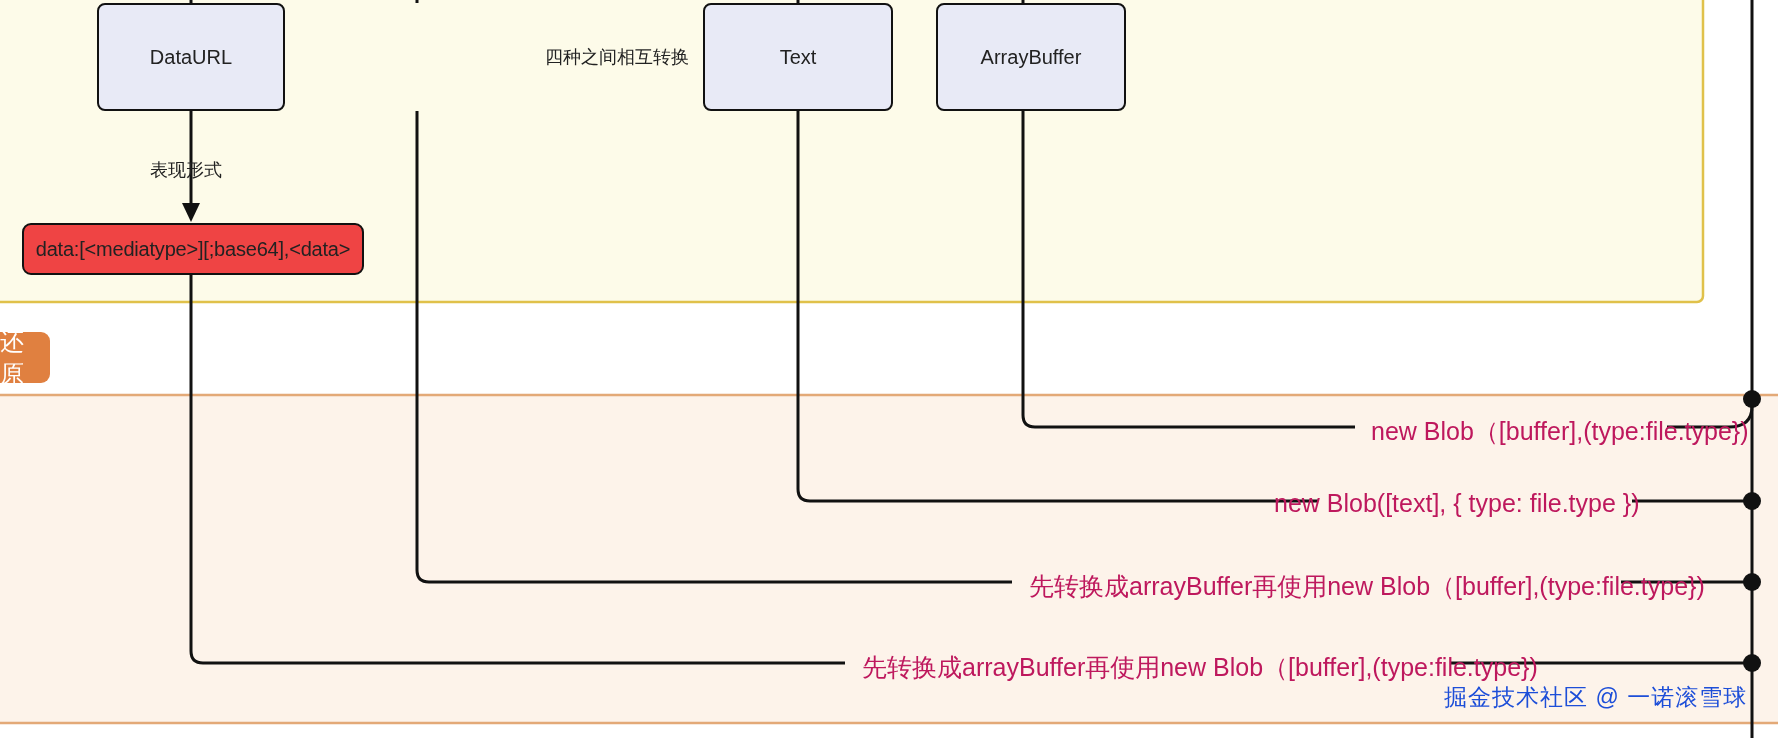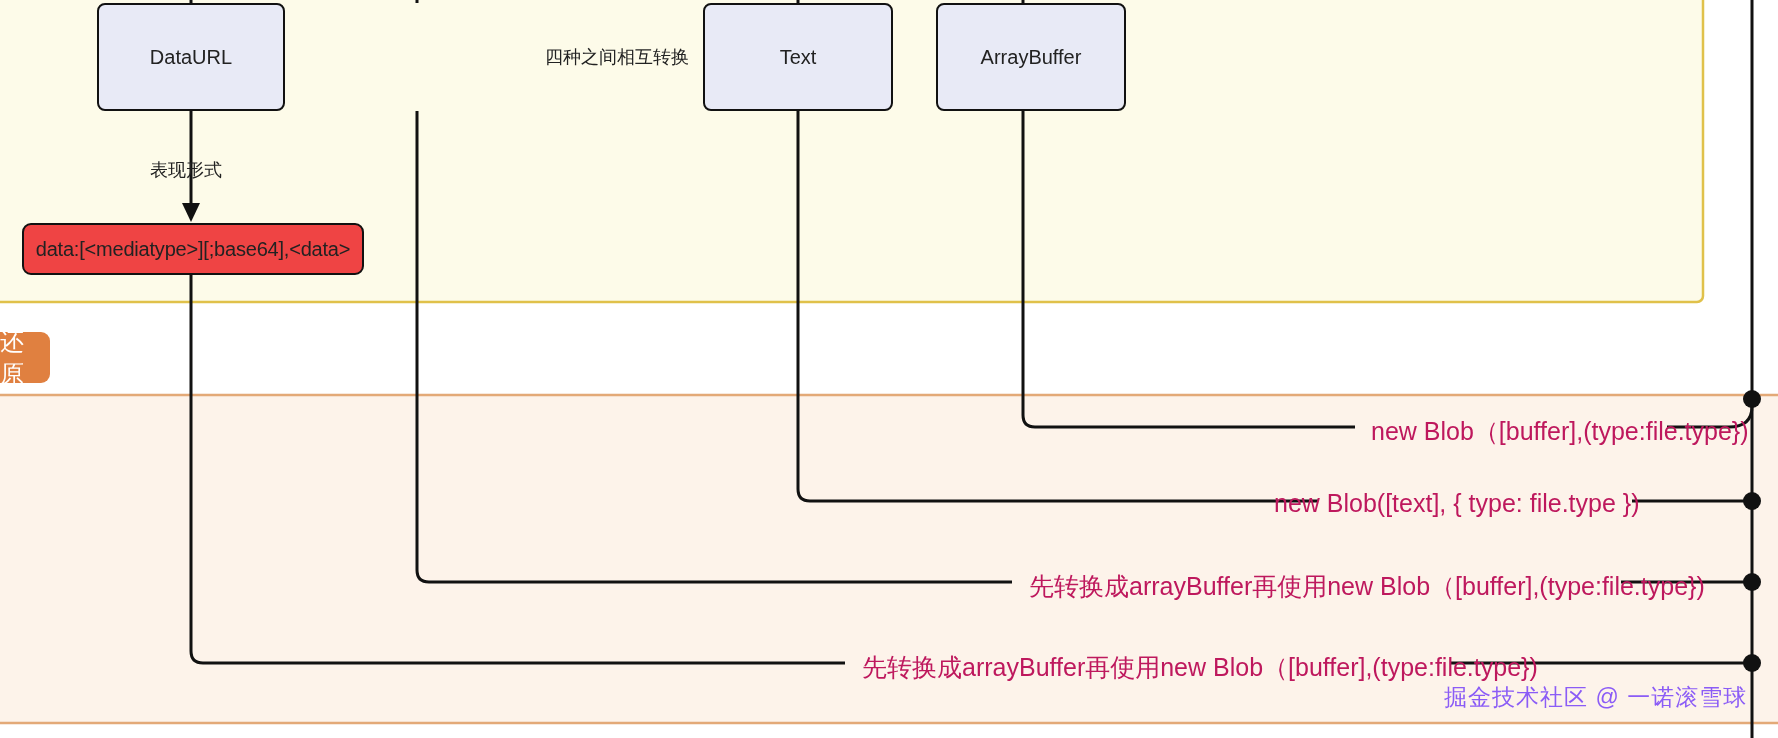--- a/index.html
+++ b/index.html
@@ -48,21 +48,21 @@
     border-radius:9px;
     font-size:24px;
     display:flex;align-items:center;justify-content:center;
     padding:0 14px;
     box-sizing:border-box;
     font-weight:500;
   }
   .watermark{
     position:absolute;
     font-size:23px;
-    color:#8b5cf6;
+    color:#1d4ed8;
     white-space:nowrap;
     letter-spacing:1px;
   }
 </style>
 </head>
 <body>
 
 <div id="stage">
 
   <svg id="svg" viewBox="0 0 1778 738">

